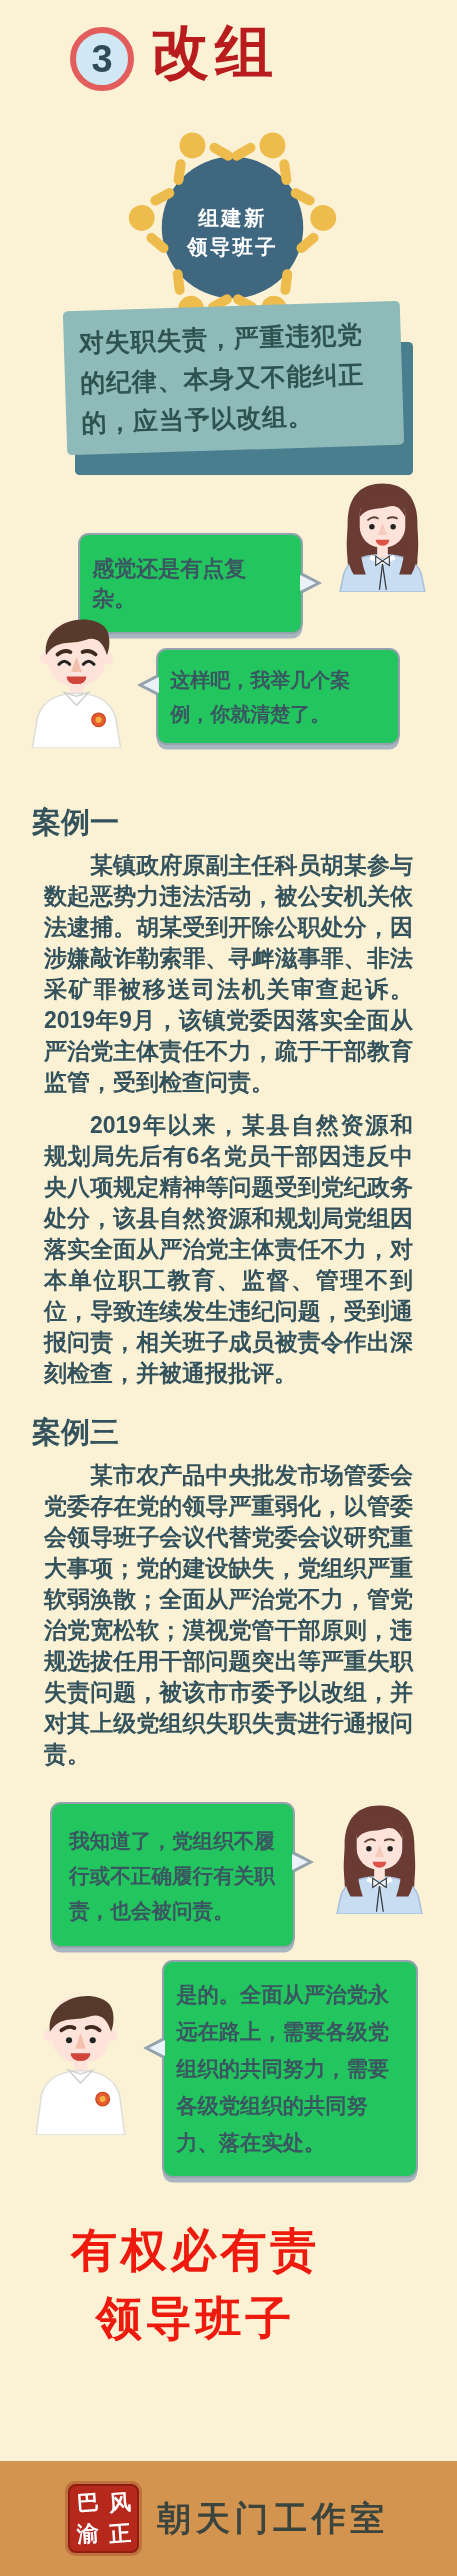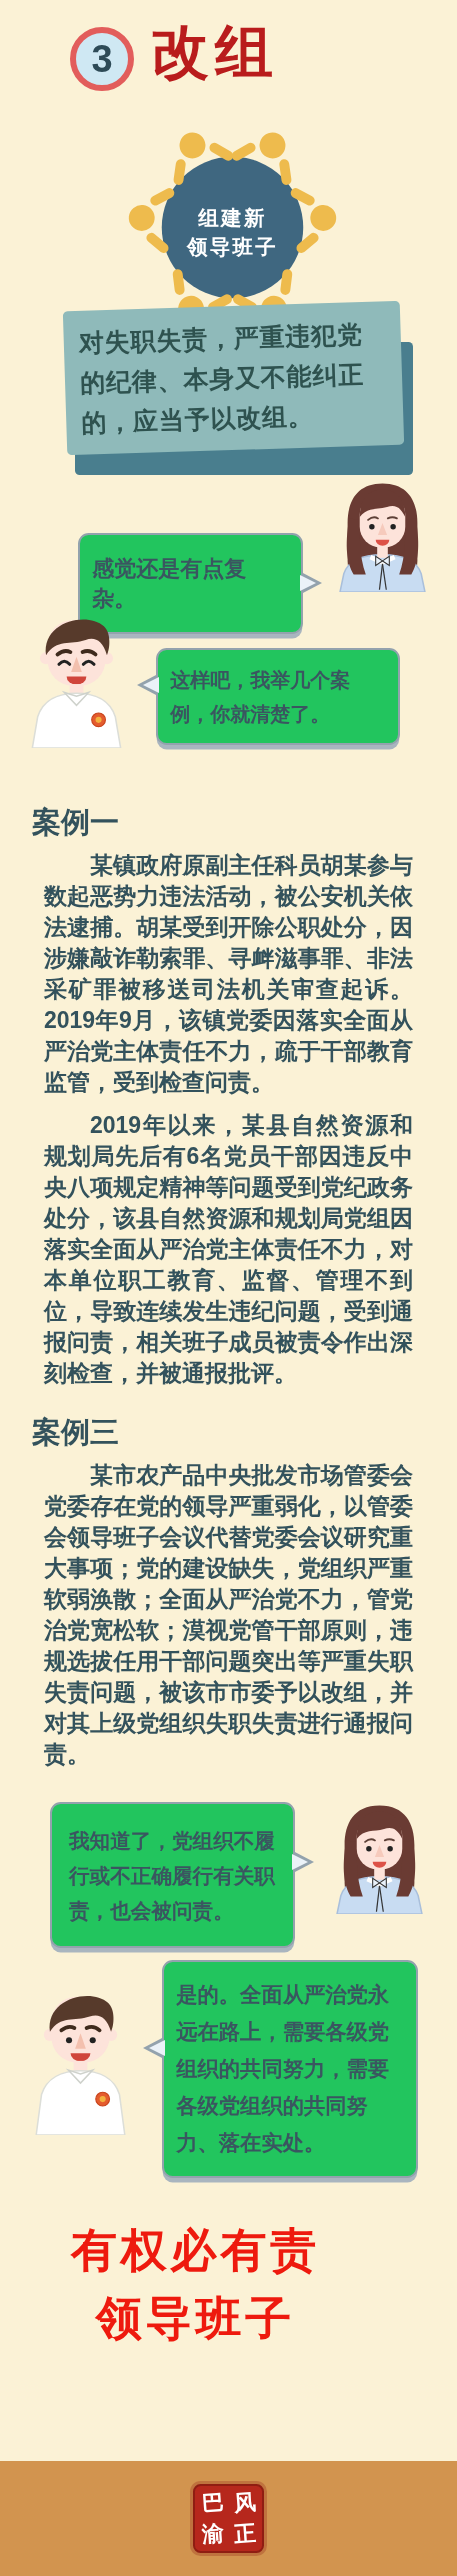--- a/index.html
+++ b/index.html
@@ -227,16 +227,17 @@
     <div>领导班子</div>
   </div>
 
   <div class="footer">
     <div class="seal">
       <span>巴</span>
       <span>风</span>
       <span>渝</span>
       <span>正</span>
     </div>
+    <div class="studio">朝天门工作室</div>
   </div>
 
 </div>
 
 
 </body></html>

